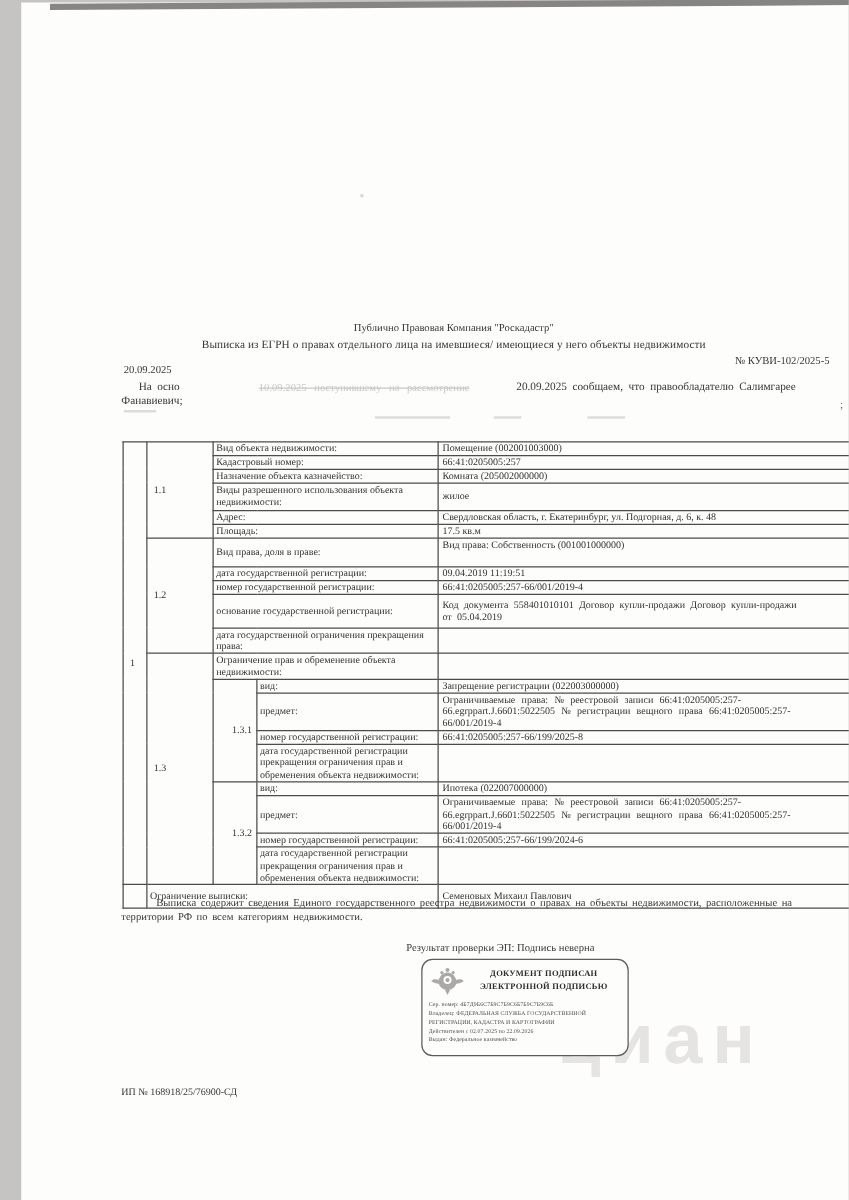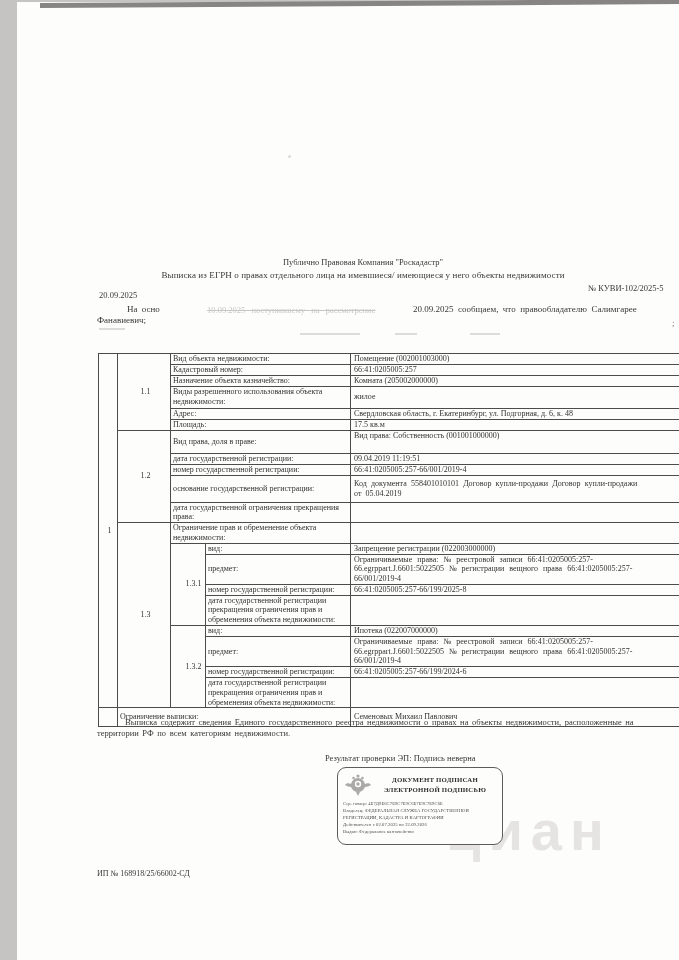--- a/index.html
+++ b/index.html
@@ -9,31 +9,31 @@
   .topband{position:absolute;left:40px;top:3px;width:660px;height:5px;background:#878584;transform:rotate(-0.35deg);transform-origin:left center;}
   .speck{position:absolute;background:#dcdad9;border-radius:50%;}
 
   
   .hdr-center{position:absolute;left:97px;top:256px;width:532px;text-align:center;font-size:8.5px;line-height:1.5;}
   .hdr-title{font-weight:normal;font-size:9px;letter-spacing:.1px;}
   .kuvi{position:absolute;left:588px;top:283px;font-size:8.5px;white-space:nowrap;}
   .docdate{position:absolute;left:99px;top:290px;font-size:8.5px;}
 
   
-  .intro1a{position:absolute;left:127px;top:304px;font-size:9px;word-spacing:2px;}
+  .intro1a{position:absolute;left:111px;top:304px;font-size:9px;word-spacing:2px;}
   .intro1b{position:absolute;left:207px;top:305px;font-size:8.5px;color:#9b9b99;opacity:.55;filter:blur(.4px);text-decoration:line-through;word-spacing:4px;white-space:nowrap;}
   .intro1c{position:absolute;left:413px;top:304px;font-size:9px;word-spacing:2.2px;white-space:nowrap;}
   .intro2{position:absolute;left:97px;top:315px;font-size:9px;}
   .introsemi{position:absolute;left:672px;top:318px;font-size:9px;color:#6b6b6b;}
   .fademark{position:absolute;background:#c9c7c5;opacity:.6;height:1.5px;filter:blur(.4px);}
 
   
   table.egrn{position:absolute;left:98px;top:353px;width:645px;border-collapse:collapse;table-layout:fixed;font-size:8px;line-height:1.22;color:#323232;}
   table.egrn td{border:1px solid #4c4c4c;padding:0 2px;vertical-align:middle;overflow:hidden;}
-  table.egrn td.num{text-align:center;padding-left:5px;vertical-align:middle;}
+  table.egrn td.num{text-align:left;padding-left:5px;vertical-align:middle;}
   table.egrn td.numc{text-align:center;padding-left:13px;}
   table.egrn td.val{padding-left:3px;}
   table.egrn td.vtop{vertical-align:top;}
   table.egrn td.pre{white-space:pre-line;}
   table.egrn td.sp{word-spacing:3px;}
   table.egrn td.sp2{word-spacing:2.2px;}
 
   
   .note{position:absolute;left:97px;top:717px;width:600px;font-size:8.5px;line-height:1.35;white-space:pre-line;text-indent:28px;word-spacing:1.5px;}
   .verify{position:absolute;left:325px;top:753px;font-size:8.5px;}
@@ -218,14 +218,14 @@
     </div>
     <div class="stamp-small">
       <div>Сер. номер: 4Б7Д9Б6С7Б9С7Б9С6Б7Б9С7Б9С6Б</div>
       <div>Владелец: ФЕДЕРАЛЬНАЯ СЛУЖБА ГОСУДАРСТВЕННОЙ</div>
       <div>РЕГИСТРАЦИИ, КАДАСТРА И КАРТОГРАФИИ</div>
       <div>Действителен с 02.07.2025 по 22.09.2026</div>
       <div>Выдан: Федеральное казначейство</div>
     </div>
   </div>
 
-  <div class="ipline">ИП № 168918/25/66002-СД</div>
+  <div class="ipline">ИП № 168918/25/76900-СД</div>
 </div>
 
 </body></html>

